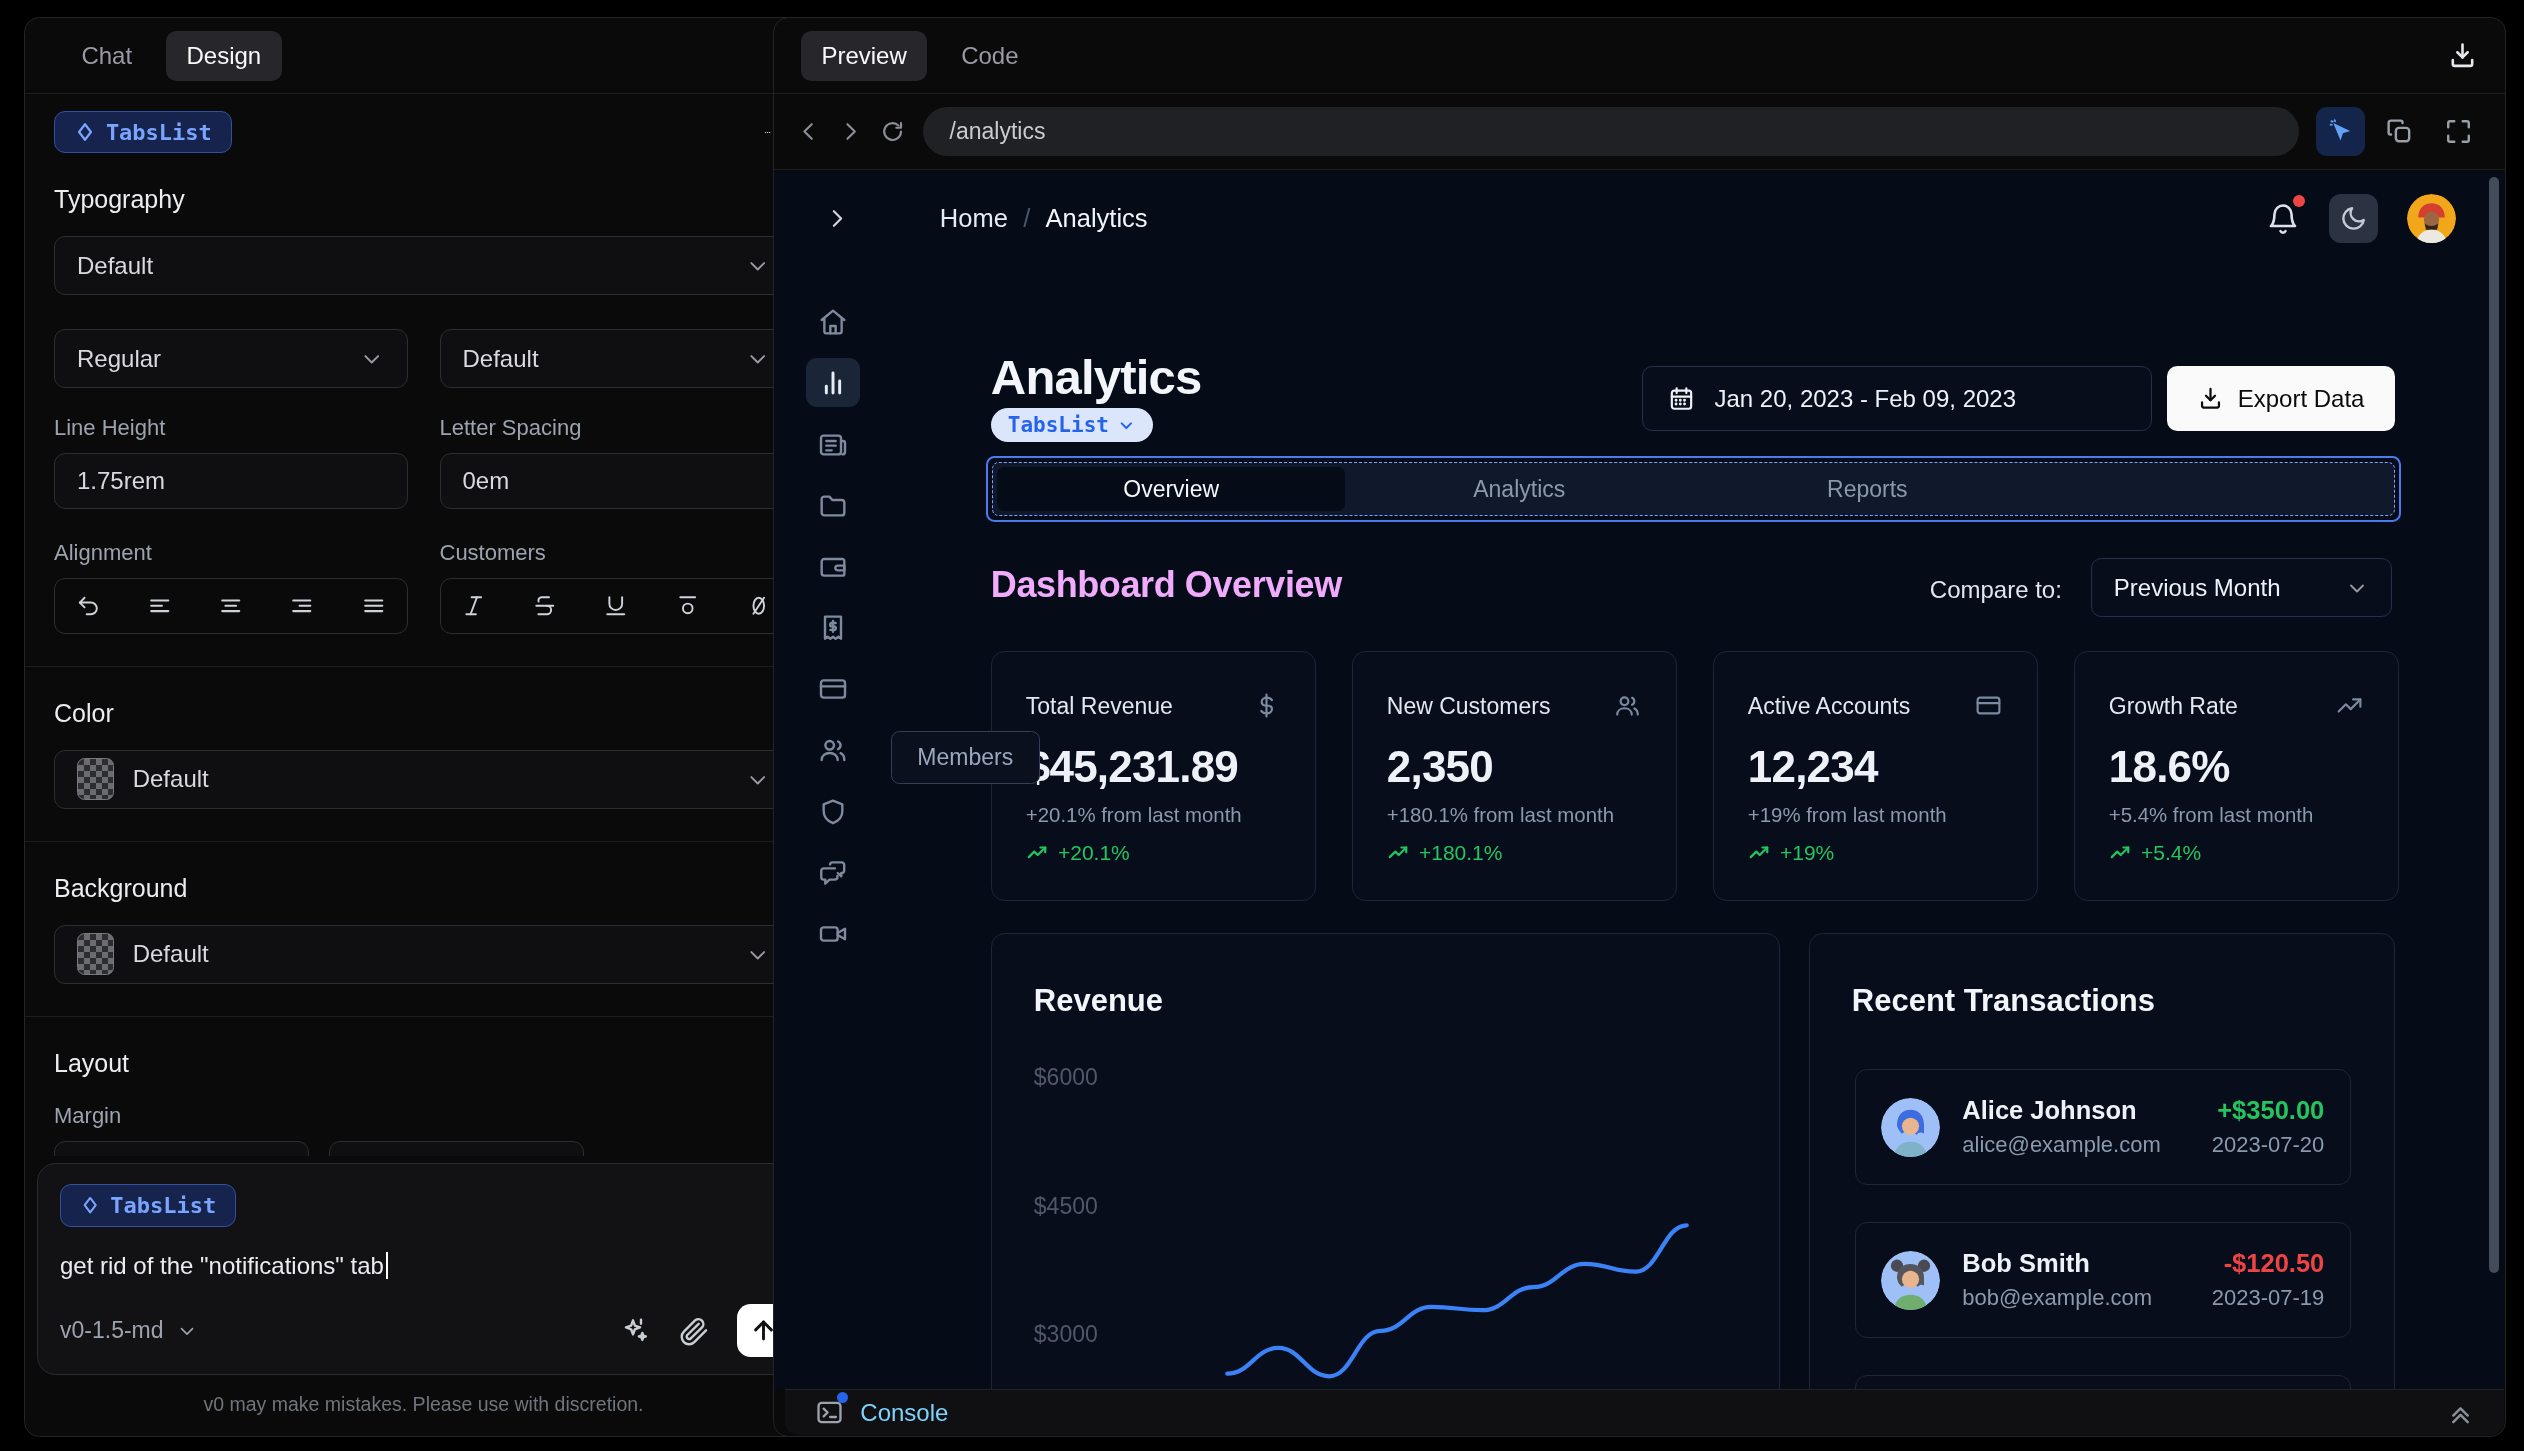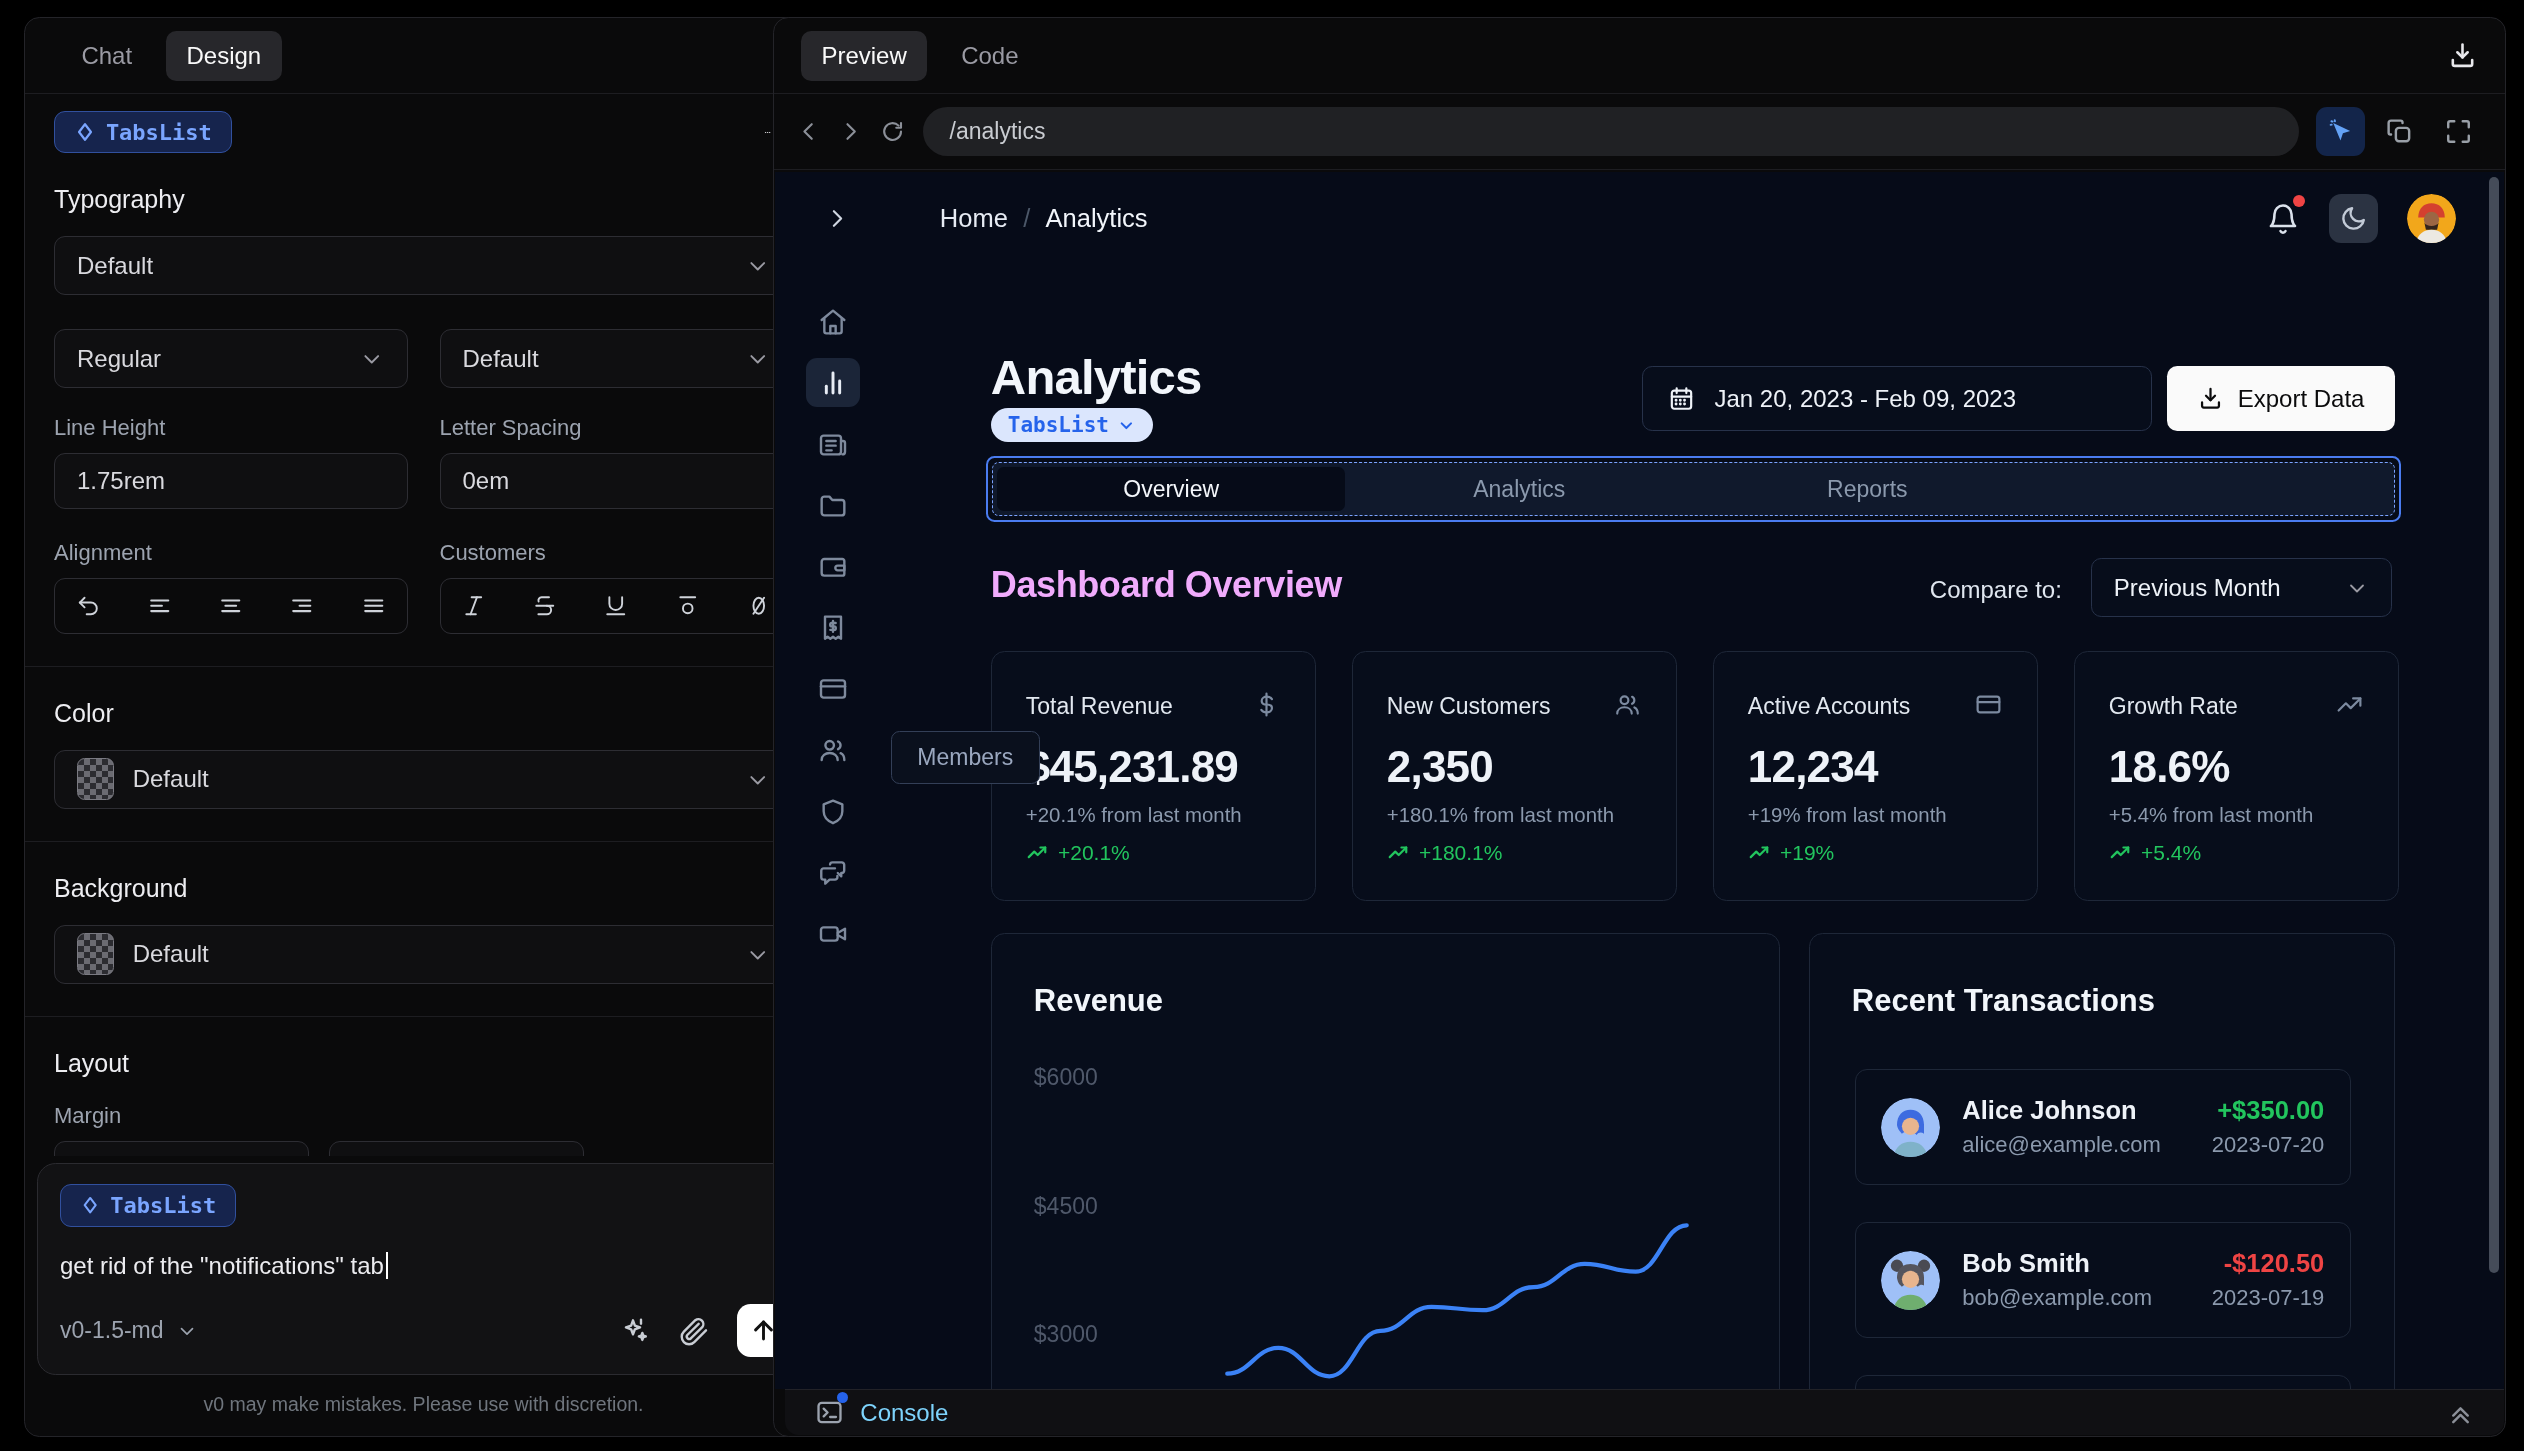--- a/index.html
+++ b/index.html
@@ -87,21 +87,21 @@
   .tabs-outline { border:2.5px solid #4a7cf0; border-radius:8.5px; padding:4.2px; }
   .tabs-list { border:1.7px dashed #7ba3ff; background:#10192c; border-radius:6.8px; height:54px;
                display:grid; grid-template-columns:repeat(4,1fr); align-items:stretch; padding:4.2px; }
   .ptab { display:flex; align-items:center; justify-content:center; font-size:23px; color:#8b99ad; border-radius:6.8px; }
   .ptab.active { background:#060b18; color:#f4f7fb; }
   .dash-h { font-size:36px; font-weight:bold; color:#f0abfc; letter-spacing:-0.4px; }
   .cmp-lbl { font-size:24px; color:#dfe6ef; font-weight:500; }
   .cmp-select { width:301px; height:59px; border:0.8px solid #27324a; border-radius:10.2px; background:#070d1b;
                 display:flex; align-items:center; justify-content:space-between; padding:0 22px; color:#eef2f8; font-size:24px; }
   .stat-card { position:absolute; width:325px; height:250px; background:#070d1b; border:0.8px solid #1e2738; border-radius:13.6px; padding:41px 34px 0; }
-  .stat-top { display:flex; align-items:flex-start; justify-content:space-between; }
+  .stat-top { display:flex; align-items:flex-end; justify-content:space-between; }
   .stat-lbl { font-size:23px; color:#e2e8f0; font-weight:500; }
   .stat-ic { color:#7c8aa0; margin-top:-3.4px; }
   .stat-val { margin-top:22px; font-size:44px; font-weight:bold; color:#eef2f8; letter-spacing:-0.8px; }
   .stat-sub { margin-top:12px; font-size:20.4px; color:#8b99ad; }
   .stat-trend { margin-top:13.6px; display:flex; align-items:center; gap:10.2px; font-size:21px; color:#22c55e; }
   .chart-card { position:absolute; background:#070d1b; border:0.8px solid #1e2738; border-radius:13.6px; }
   .card-title { font-size:31px; font-weight:bold; color:#f2f6fb; }
   .ytick { position:absolute; left:42px; font-size:23px; color:#4f586a; }
   .tx-row { position:absolute; left:45px; width:496px; height:116px; border:0.8px solid #1e2738; border-radius:12px;
             display:flex; align-items:center; padding:0 25.5px; gap:22px; }

